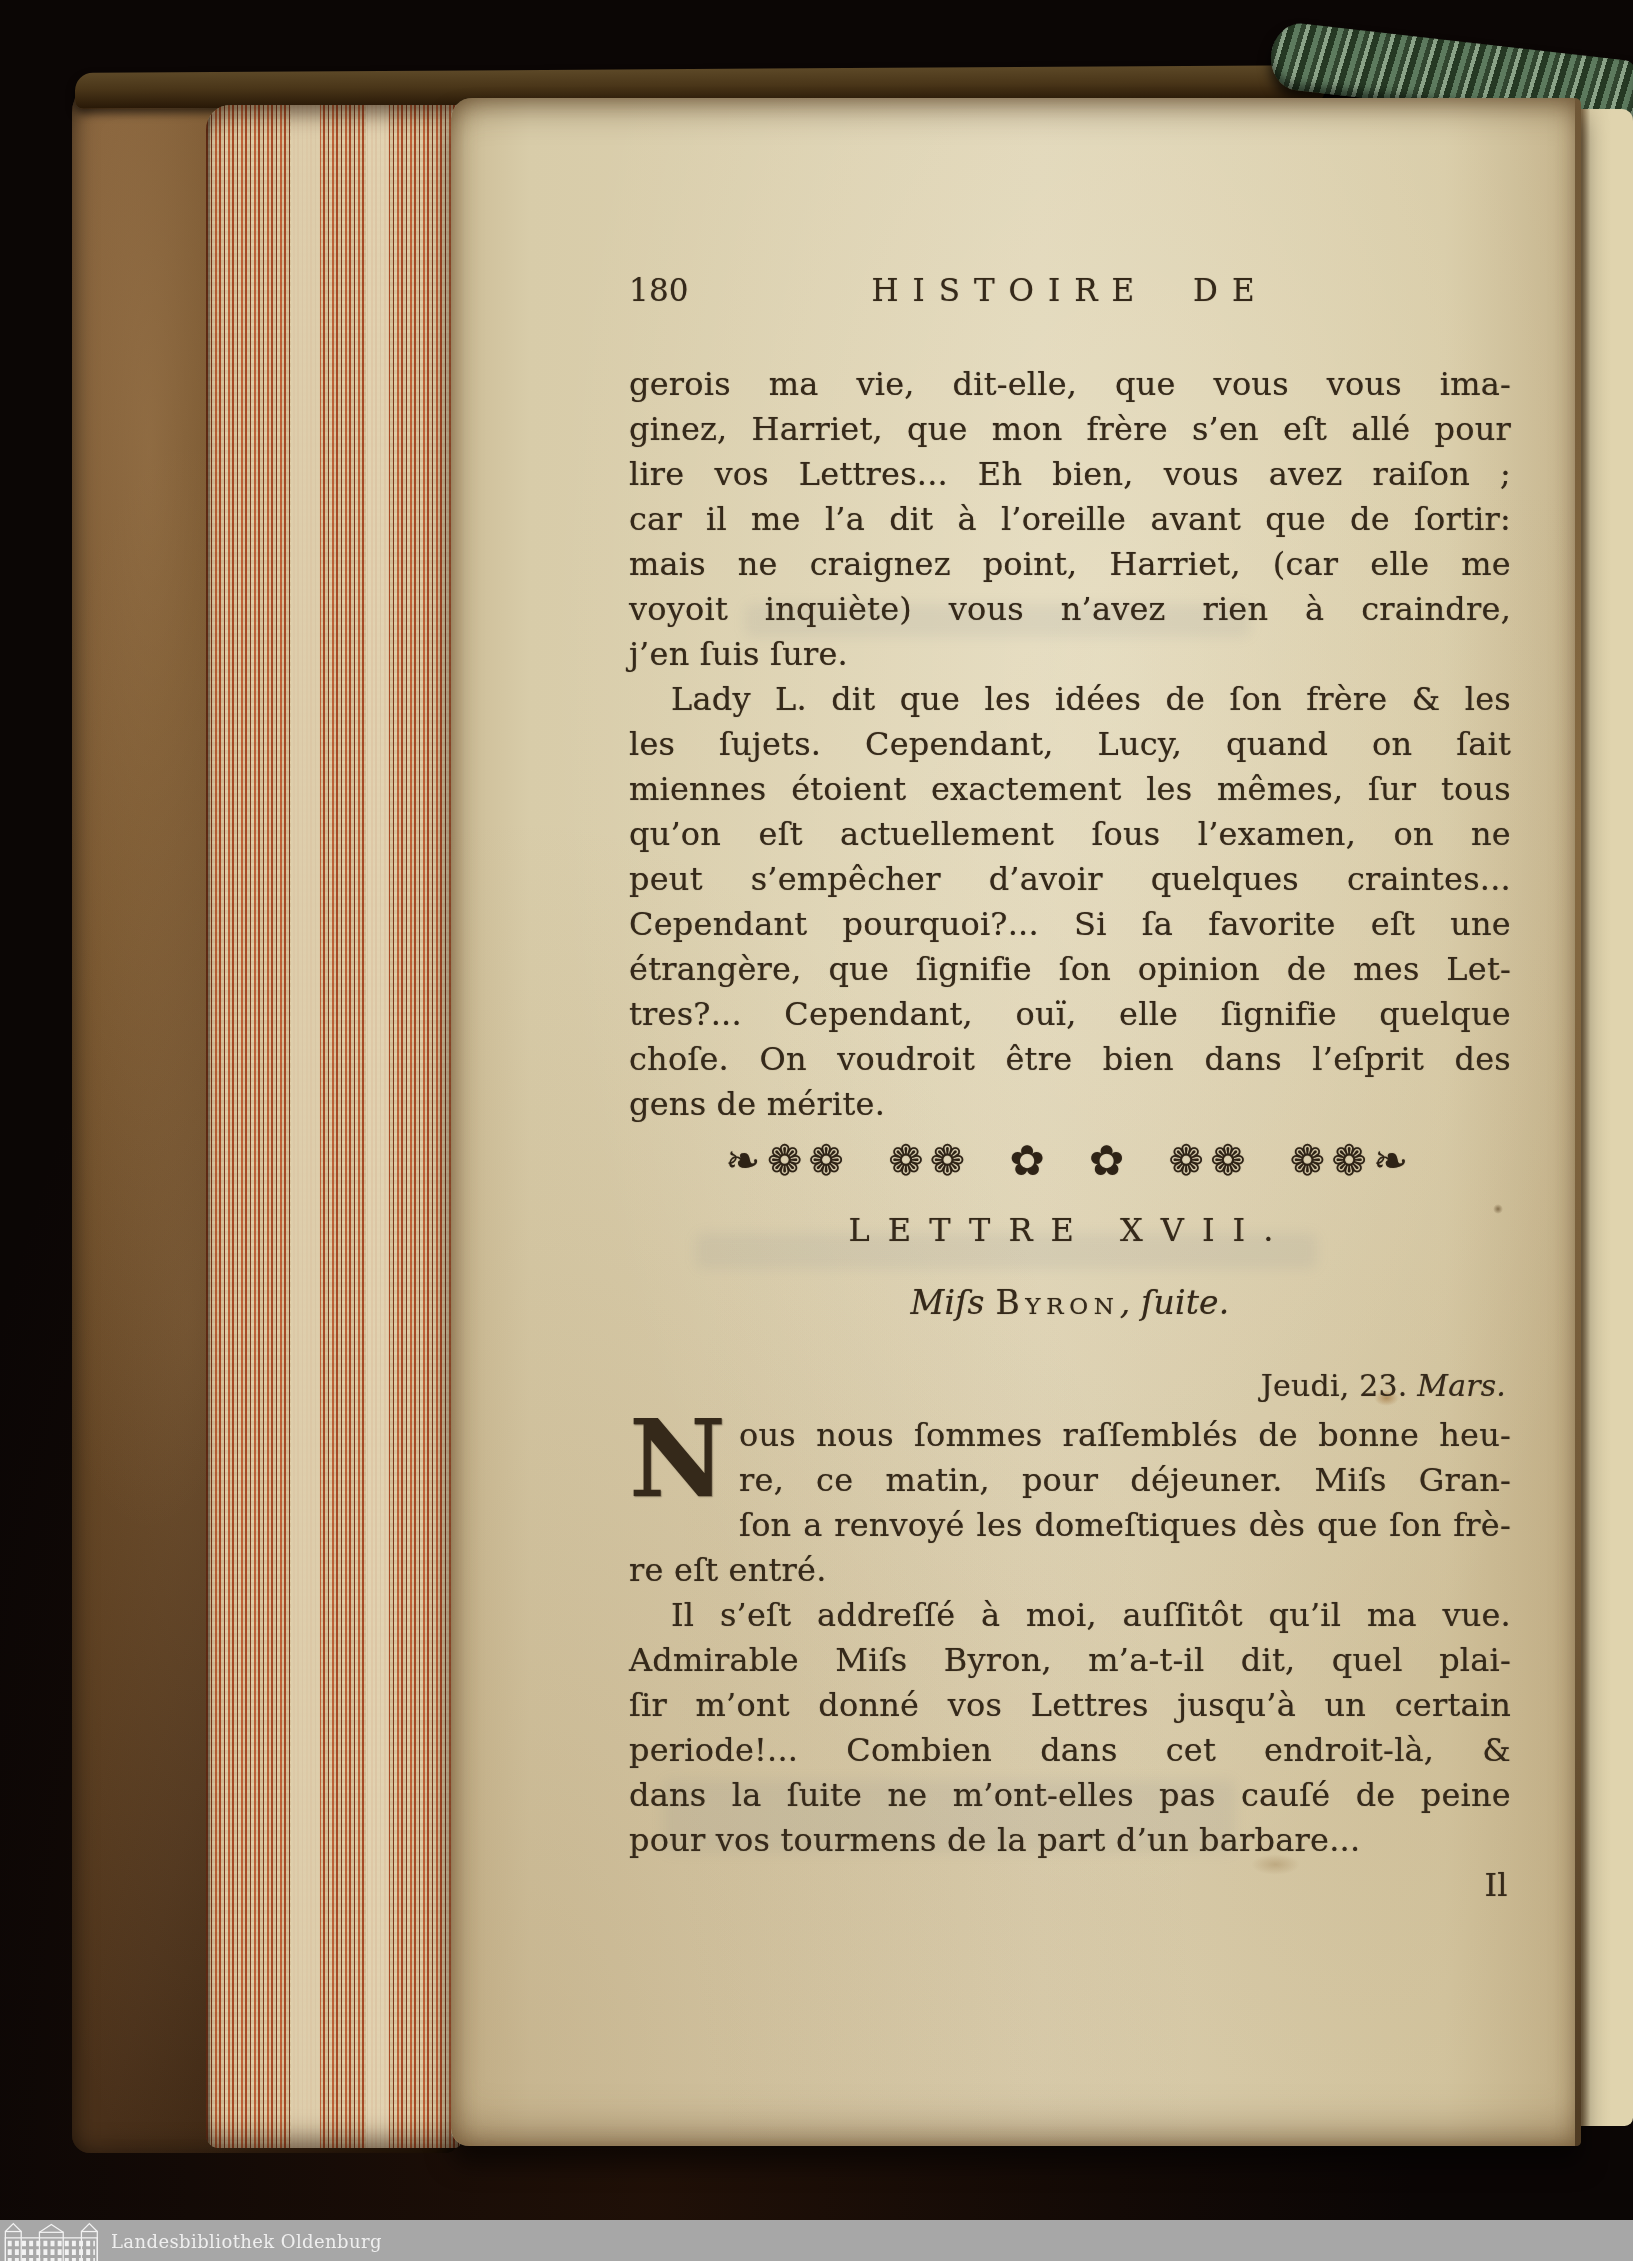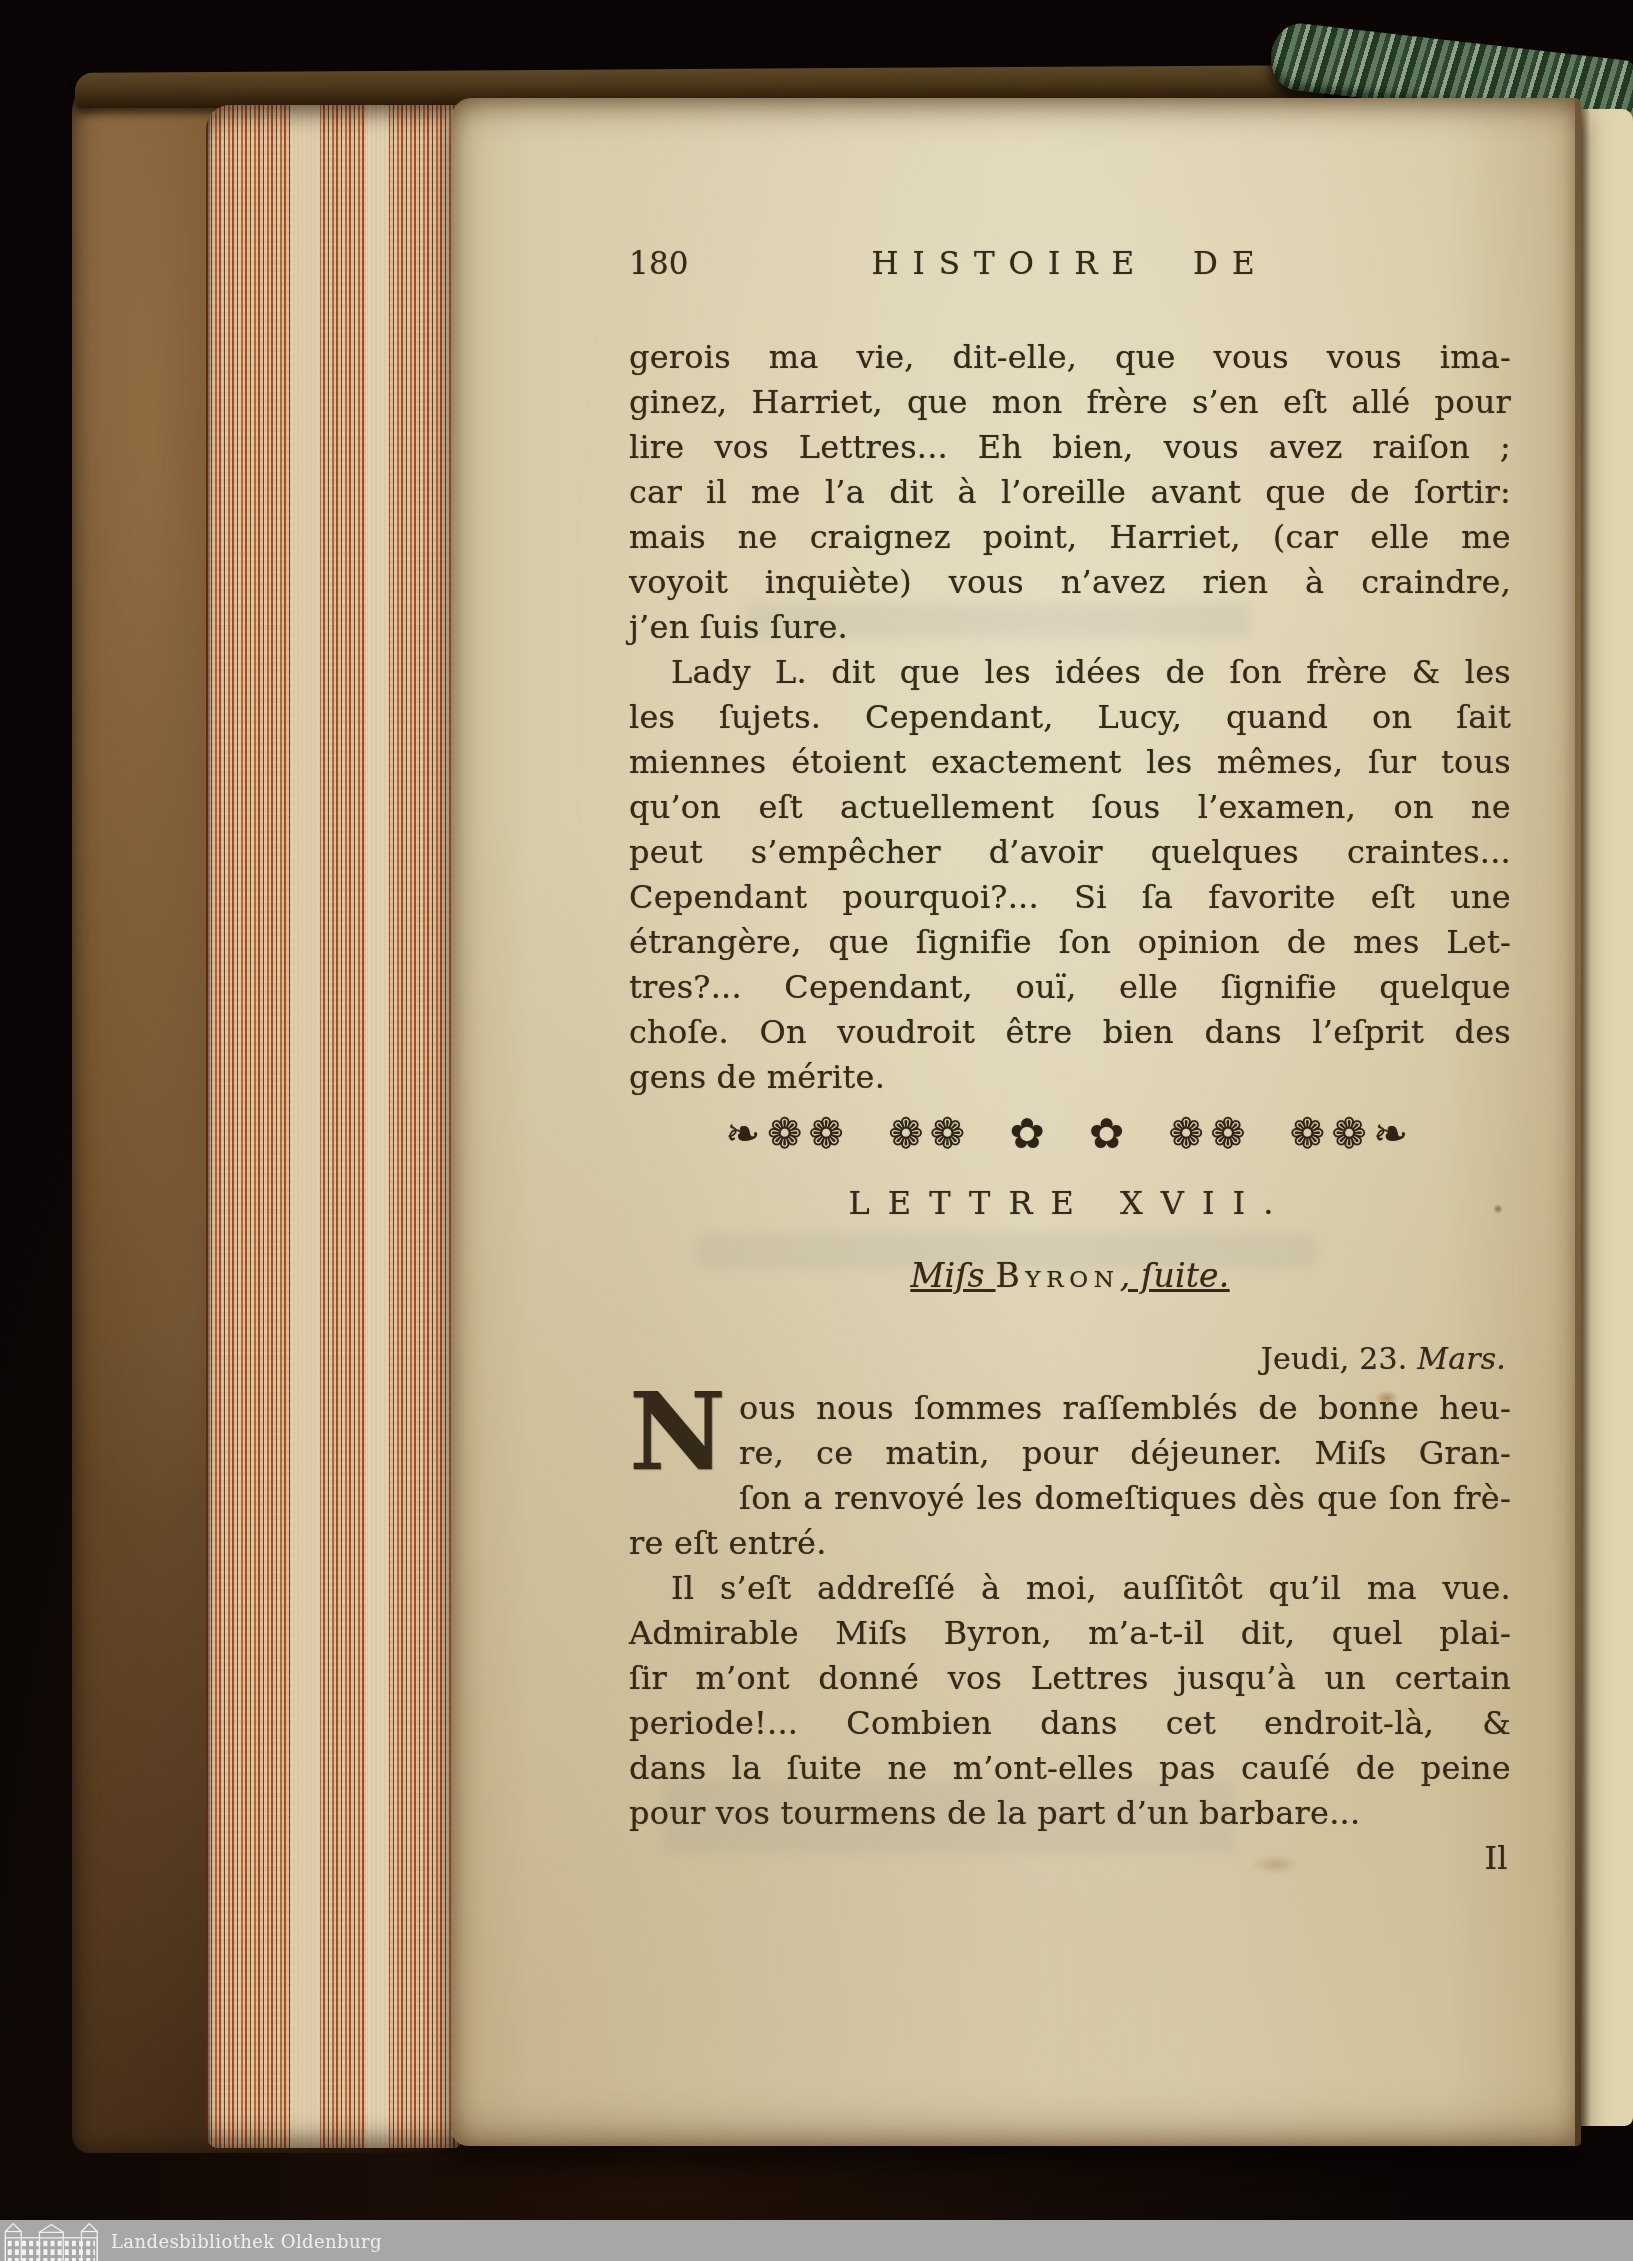--- a/index.html
+++ b/index.html
@@ -84,33 +84,33 @@
   .g1{left:245px; top:1135px; width:621px; height:36px;}
   .g2{left:294px; top:506px; width:506px; height:33px;}
   .g3{left:212px; top:1682px; width:572px; height:73px;}
   
   .text-col{
     position:absolute; left:178px; top:145px; width:882px;
     color:#35291a;
     text-shadow:0 0 1px rgba(53,41,26,.55);
     letter-spacing:0.2px;
   }
-  .header{position:relative; height:41px; margin-bottom:51px; font-size:31px; line-height:41px;}
+  .header{position:relative; height:41px; margin-bottom:51px; font-size:31px; line-height:41px;margin-top:27px;}
   .page-num{position:absolute; left:0; top:0;}
   .running-title{position:absolute; left:50%; transform:translateX(-50%); letter-spacing:14px; word-spacing:21px; white-space:nowrap;}
   .line{font-size:32px; line-height:45px; text-align:justify; text-align-last:justify; white-space:normal;}
   .line.last{text-align-last:left;}
   .line.indent{text-indent:42px;}
   .ornaments{
     margin-top:8.2px; text-align:center; font-family:"DejaVu Sans", sans-serif;
     font-size:42px; line-height:52px; letter-spacing:6.5px; word-spacing:18px; color:#2e2316;
   }
   .letter-heading{margin-top:19.6px; text-align:center; font-size:32px; line-height:46px; letter-spacing:18px; white-space:nowrap;}
   .subheading{margin-top:29px; text-align:center; font-size:33px; line-height:41px;}
-  .subheading .it{font-style:italic;text-decoration:underline;}
+  .subheading .it{font-style:italic;}
   .subheading .sc{font-variant:small-caps; letter-spacing:5.7px;}
   .dateline{margin-top:44px; text-align:right; font-size:30px; line-height:38px; padding-right:4.9px;}
   .dateline .it{font-style:italic;}
   .p3{margin-top:8.2px;}
   .dropcap{
     float:left; font-size:106px; line-height:82px; height:88px;
     margin:4.9px 13px 0 0; font-weight:bold; text-shadow:0.8px 0.8px 1.2px rgba(53,41,26,.5);
   }
   .catchword{font-size:32px; line-height:45px; text-align:right; padding-right:3.3px;}
   

